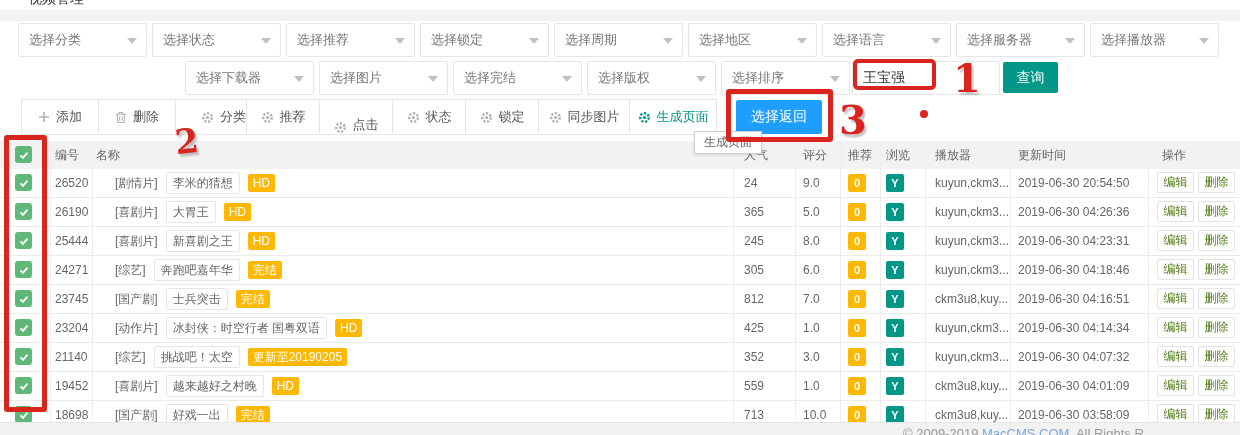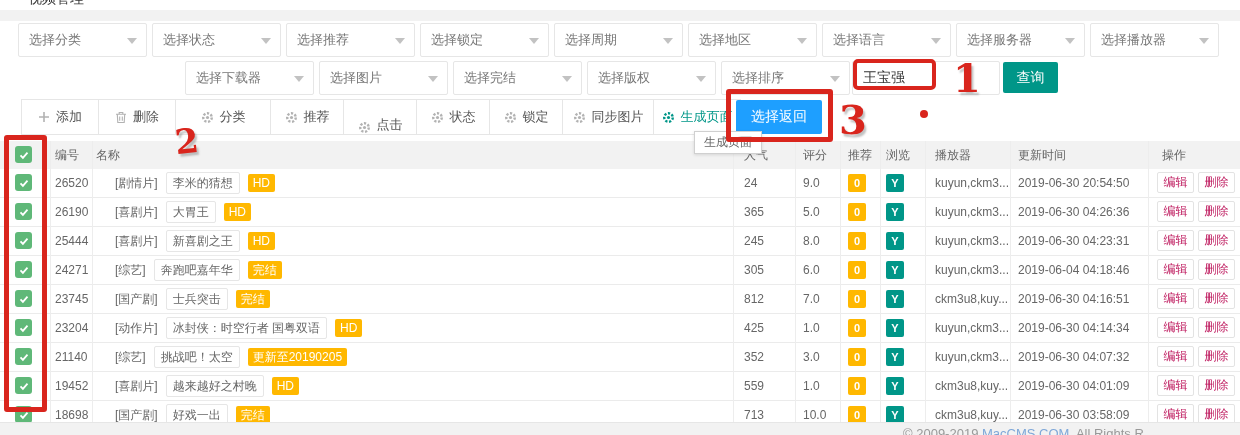--- a/index.html
+++ b/index.html
@@ -46,21 +46,21 @@
   .c-id{left:55px;color:#666;}
   .c-name{position:absolute;left:115px;top:0;height:28px;display:flex;align-items:center;gap:8px;white-space:nowrap;}
   .title-box{border:1px solid #e6e6e6;border-radius:2px;padding:0 6px;height:20px;line-height:20px;color:#666;cursor:text;}
   .badge{background:#FFB800;color:#fff;border-radius:2px;padding:0 5px;height:18px;line-height:18px;font-size:12px;}
   .c-pop{left:744px;} .c-score{left:803px;}
   .badge-sm{position:absolute;top:5px;width:18px;height:18px;border-radius:2px;color:#fff;text-align:center;
          line-height:18px;font-size:11px;font-weight:bold;cursor:pointer;}
   .b-rec{left:848px;background:#FFB800;} .b-browse{left:886px;background:#009688;}
   .c-player{left:935px;} .c-time{left:1018px;}
   .act{position:absolute;top:3px;width:37px;height:21px;line-height:19px;text-align:center;border:1px solid #e3e3e3;
-         border-radius:2px;background:#fff;color:#be185d;font-size:12px;cursor:pointer;box-sizing:border-box;
+         border-radius:2px;background:#fff;color:#4d7c0f;font-size:12px;cursor:pointer;box-sizing:border-box;
          font-family:inherit;padding:0;}
   .a-edit{left:1157px;} .a-del{left:1198px;}
   .vline{position:absolute;top:141px;height:281px;width:1px;background:#ededed;z-index:1;pointer-events:none;}
 
   
   .footer{position:absolute;left:0;top:422px;width:1240px;height:13px;background:#f2f2f2;
          border-top:1px solid #e6e6e6;overflow:hidden;font-size:13px;color:#999;}
   .footer-text{position:absolute;left:903px;top:3px;white-space:nowrap;}
   .footer-link{color:#7ea7d8;text-decoration:none;}
 
@@ -115,21 +115,21 @@
         <span>添加</span>
       </div>
       <div class="tb-item" style="width: 78px;">
         <span class="icn">
           <svg width="12" height="13" viewBox="0 0 12 13">
             <path d="M1 3.2h10M4.2 3V1.5h3.6V3M2.3 3.5l.5 8h6.4l.5-8M4.7 5.4v4.4M7.3 5.4v4.4" fill="none" stroke="#b2b2b2" stroke-width="1.1"></path>
           </svg>
         </span>
         <span>删除</span>
       </div>
-      <div class="tb-item" style="width: 96px;">
+      <div class="tb-item" style="width: 72px; justify-content: flex-end;">
         <span class="icn">
           <svg width="13" height="13" viewBox="0 0 14 14">
             <circle cx="7" cy="7" r="4.6" fill="none" stroke="#b2b2b2" stroke-width="2.6" stroke-dasharray="2.4 1.7"></circle>
             <circle cx="7" cy="7" r="1.7" fill="#b2b2b2"></circle>
           </svg>
         </span>
         <span>分类</span>
       </div>
       <div class="tb-item" style="width: 74px;">
         <span class="icn">
@@ -289,21 +289,21 @@
         <div class="c-name">
           <span class="cat">[综艺]</span>
           <span class="title-box">奔跑吧嘉年华</span>
           <span class="badge">完结</span>
         </div>
         <span class="cell c-pop">305</span>
         <span class="cell c-score">6.0</span>
         <span class="badge-sm b-rec">0</span>
         <span class="badge-sm b-browse">Y</span>
         <span class="cell c-player">kuyun,ckm3...</span>
-        <span class="cell c-time">2019-06-04 04:18:46</span>
+        <span class="cell c-time">2019-06-30 04:18:46</span>
         <button class="act a-edit">编辑</button>
         <button class="act a-del">删除</button>
       </div>
       <div class="trow">
         <div class="checkbox">
           <span class="icn">
             <svg width="12" height="12" viewBox="0 0 12 12">
               <path d="M2.5 6.3l2.4 2.5 4.6-5.2" fill="none" stroke="#fff" stroke-width="1.8"></path>
             </svg>
           </span>

